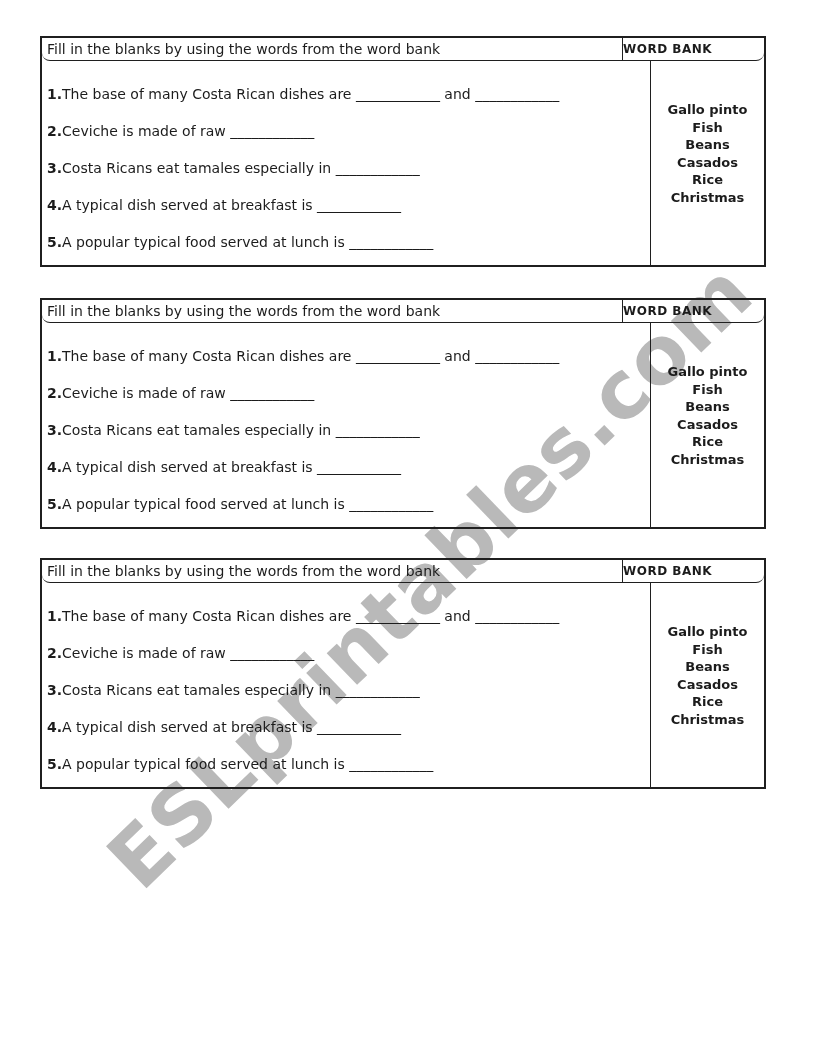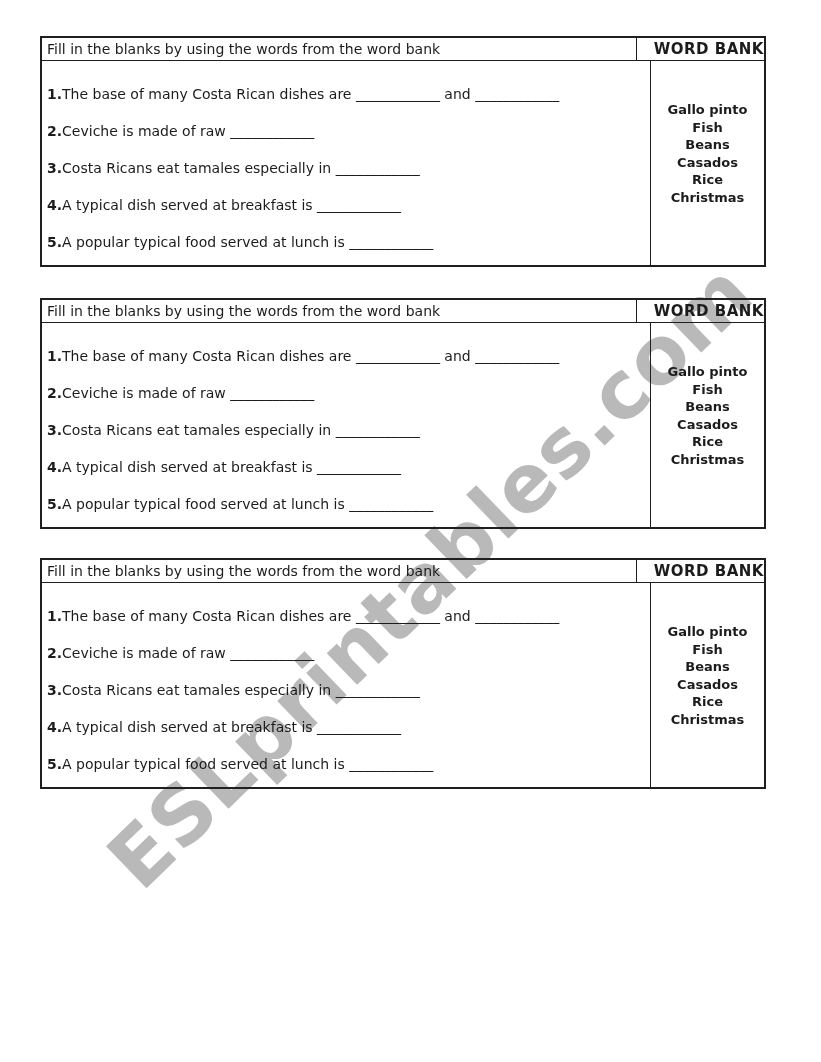--- a/index.html
+++ b/index.html
@@ -47,36 +47,37 @@
     flex-direction:column;
   }
   .t0{top:36px;}
   .t1{top:298px;}
   .t2{top:558px;}
   .hrow{
     display:flex;
     height:23px;
     border-bottom:1px solid var(--line-color);
     flex:0 0 auto;
+    border-radius:8px;
   }
   .hcell-main{
     flex:1;
     font-size:14px;
     line-height:22px;
     padding-left:5px;
     white-space:nowrap;
     overflow:hidden;
   }
   .hcell-bank{
-    width:128px;
+    width:142px;
     border-left:1px solid var(--line-color);
     font-weight:bold;
-    font-size:15px;
+    font-size:12px;
     line-height:22px;
-    text-align:right;
+    text-align:left;
     letter-spacing:0.5px;
   }
   .brow{
     display:flex;
     flex:1;
     min-height:0;
   }
   .qcol{
     flex:1;
     padding:26px 6px 2px 5px;

